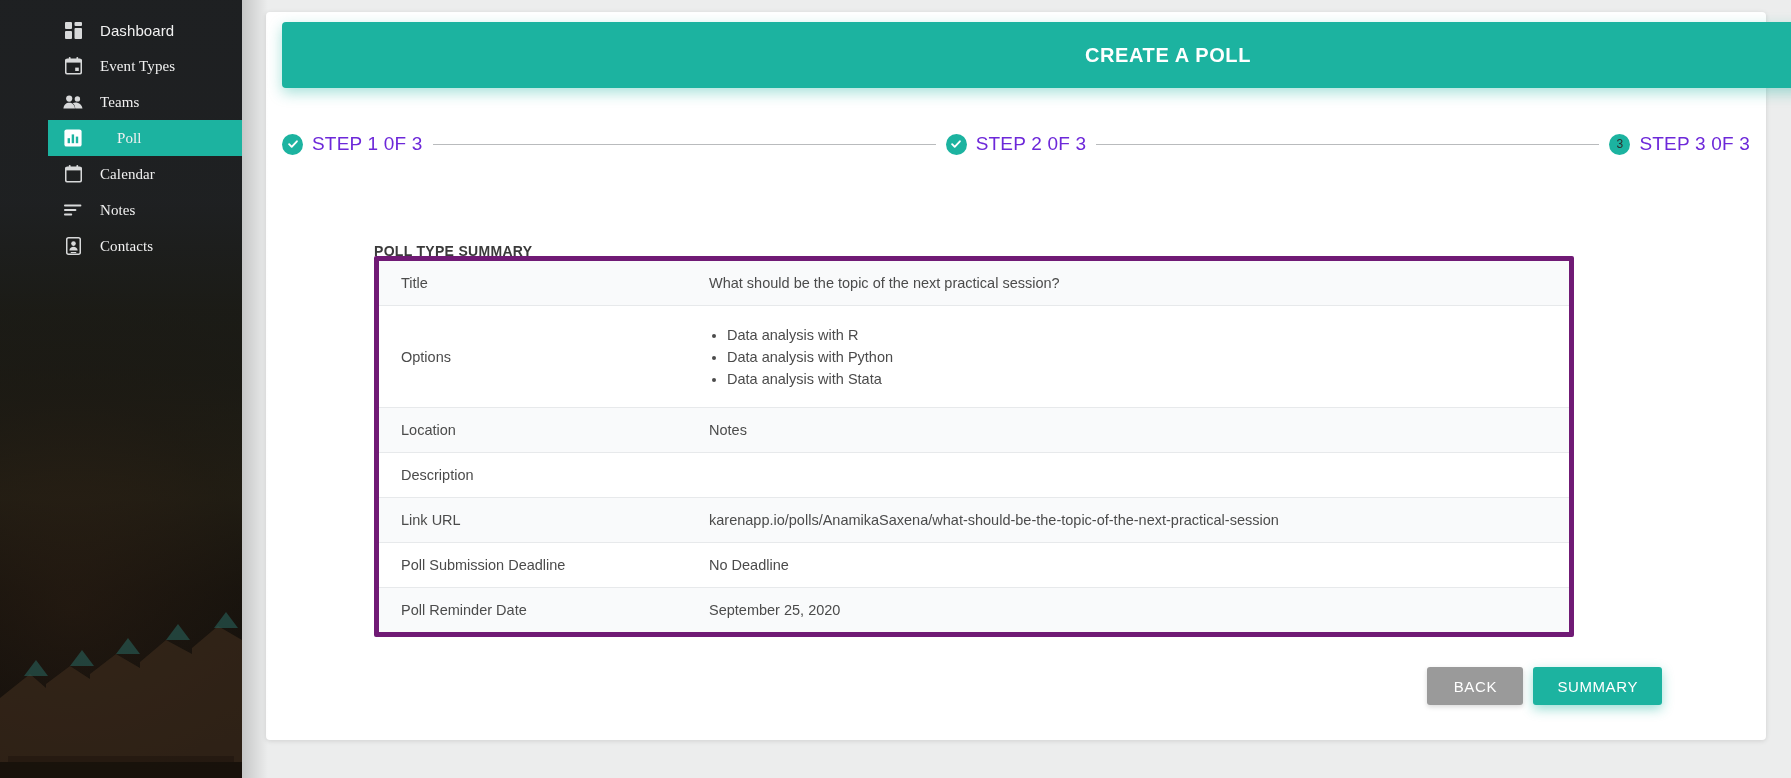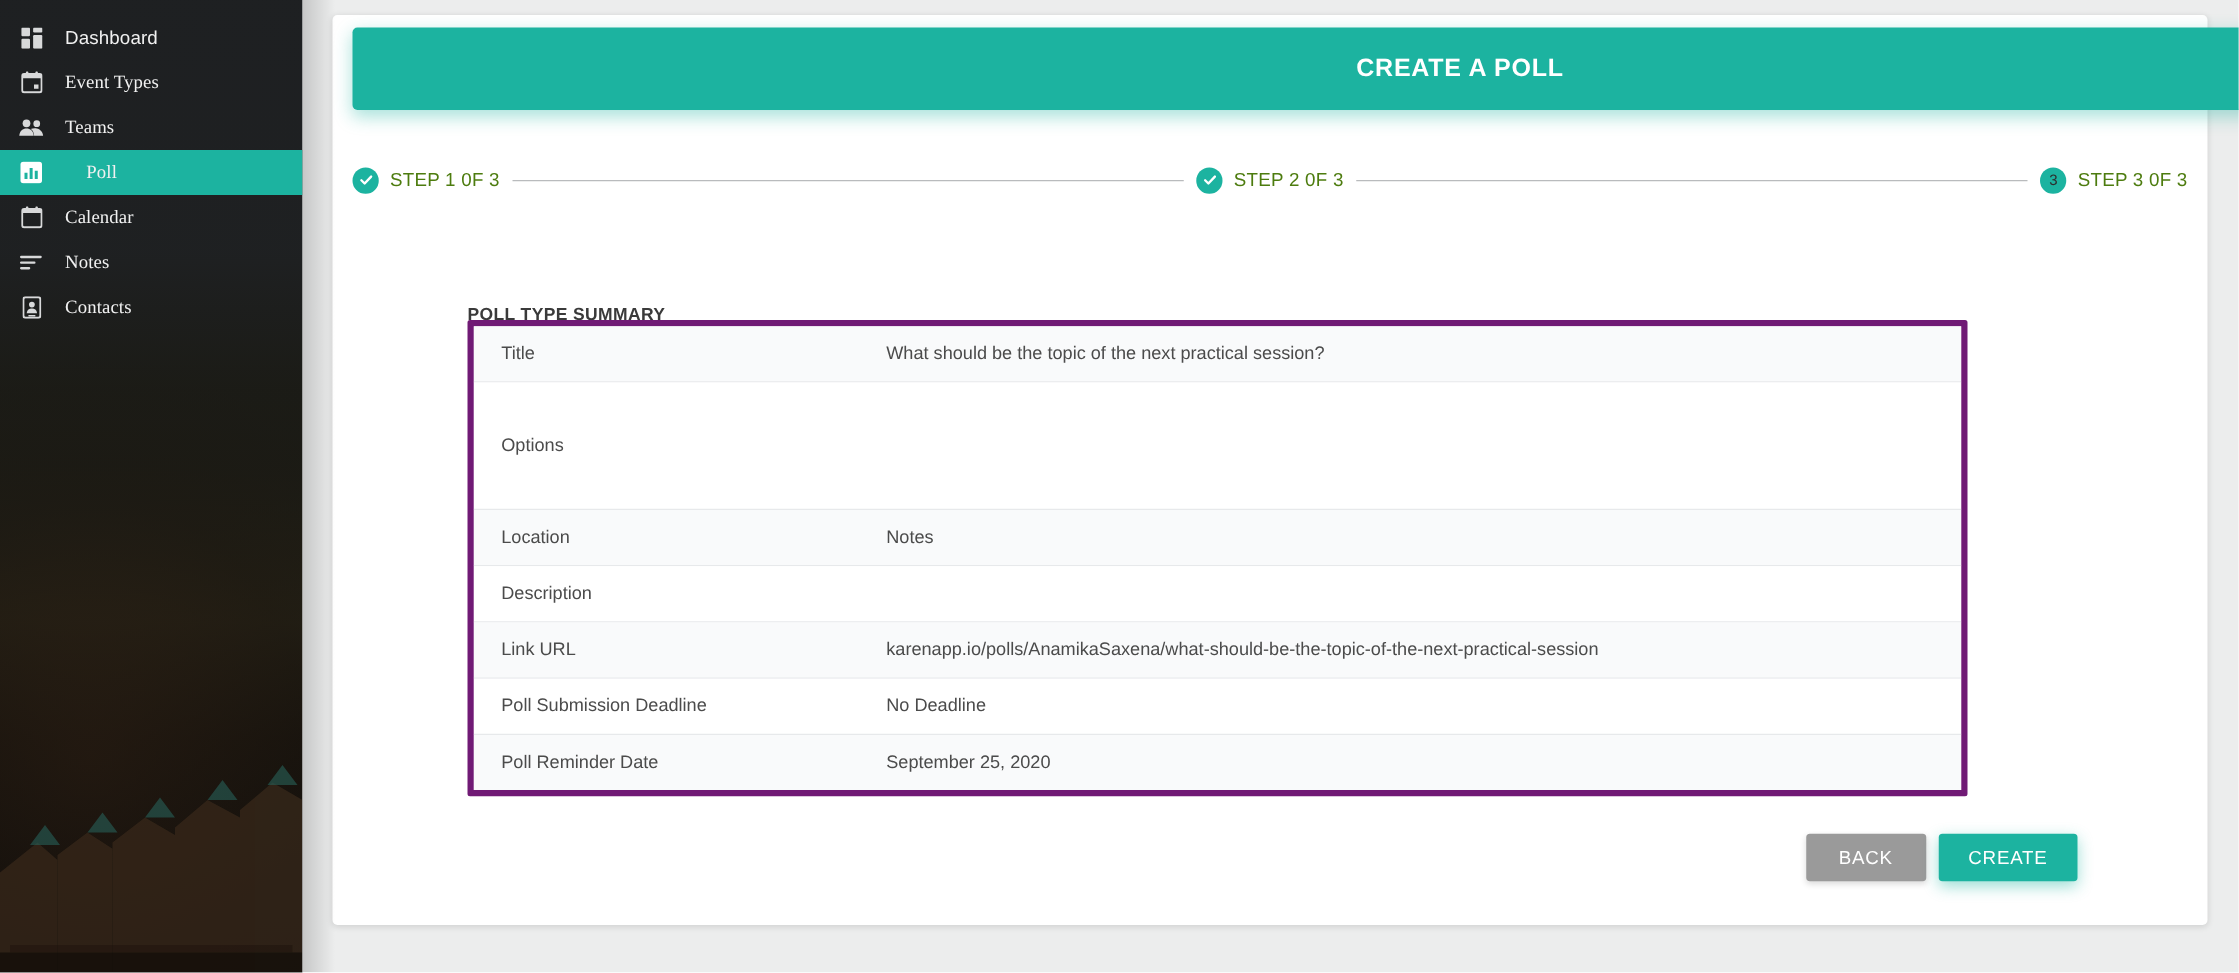--- a/index.html
+++ b/index.html
@@ -36,20 +36,21 @@
   .sidebar-nav { position: relative; padding-top: 12px; z-index: 3; }
 
   .nav-item {
     display: flex; align-items: center;
     height: 36px;
     padding-left: 14px;
     color: #f1f1f1;
     font-size: 15px;
     cursor: pointer;
     margin-bottom: 0;
+    margin-left: 48px;
   }
   .nav-item + .nav-item { margin-top: 0; font-family: Liberation Serif, serif; }
   .nav-item.active { background: #1cb3a0; gap: 17px; }
   .nav-icon {
     width: 22px; height: 22px;
     display: inline-flex; align-items: center; justify-content: center;
     margin-right: 16px;
     flex: 0 0 22px;
   }
   .nav-icon svg { display: block; }
@@ -115,22 +116,22 @@
     width: 21px; height: 21px; border-radius: 50%;
     background: #1cb3a0;
     color: #2d2d2d;
     display: inline-flex; align-items: center; justify-content: center;
     font-size: 12px;
     flex: 0 0 21px;
   }
   .step-bubble svg { display: block; }
   .step-label {
     margin-left: 9px;
-    font-size: 15px;
-    color: #4d7c0f;
+    font-size: 19px;
+    color: #6d28d9;
     letter-spacing: 0.2px;
     white-space: nowrap;
   }
   .step-line {
     flex: 1 1 auto;
     height: 1px;
     background: #b9bbbd;
     margin: 0 10px;
   }
 
@@ -365,20 +366,27 @@
 
       <div class="summary-table">
 
         <div class="s-row odd">
           <div class="s-key">Title</div>
           <div class="s-val">What should be the topic of the next practical session?</div>
         </div>
 
         <div class="s-row even tall">
           <div class="s-key">Options</div>
+          <div class="s-val">
+            <ul class="opt-list">
+              <li>Data analysis with R</li>
+              <li>Data analysis with Python</li>
+              <li>Data analysis with Stata</li>
+            </ul>
+          </div>
         </div>
 
         <div class="s-row odd">
           <div class="s-key">Location</div>
           <div class="s-val">Notes</div>
         </div>
 
         <div class="s-row even">
           <div class="s-key">Description</div>
           <div class="s-val"></div>
@@ -396,19 +404,19 @@
 
         <div class="s-row odd">
           <div class="s-key">Poll Reminder Date</div>
           <div class="s-val">September 25, 2020</div>
         </div>
 
       </div>
 
       <div class="btn-row">
         <button class="btn btn-back">BACK</button>
-        <button class="btn btn-submit">CREATE</button>
+        <button class="btn btn-submit">SUMMARY</button>
       </div>
 
     </div>
   </section>
 
 </div>
 
 </body></html>

